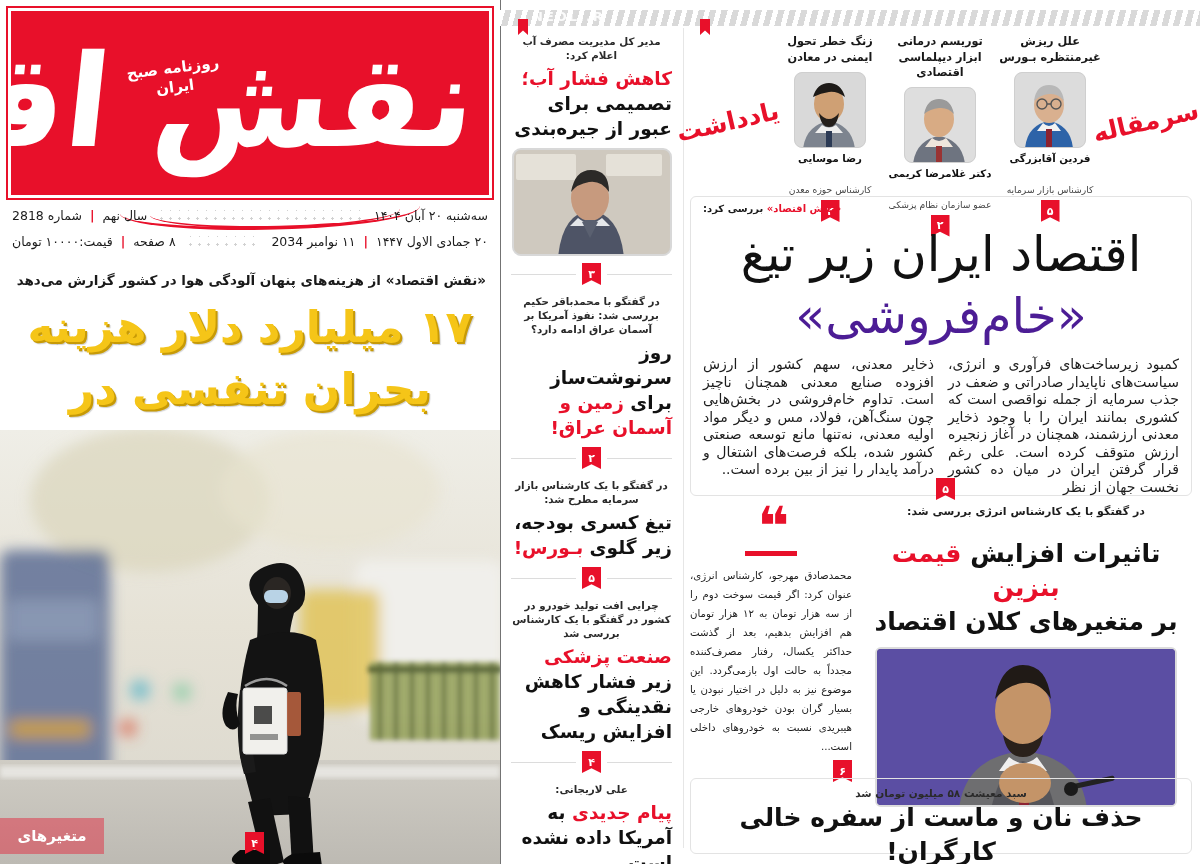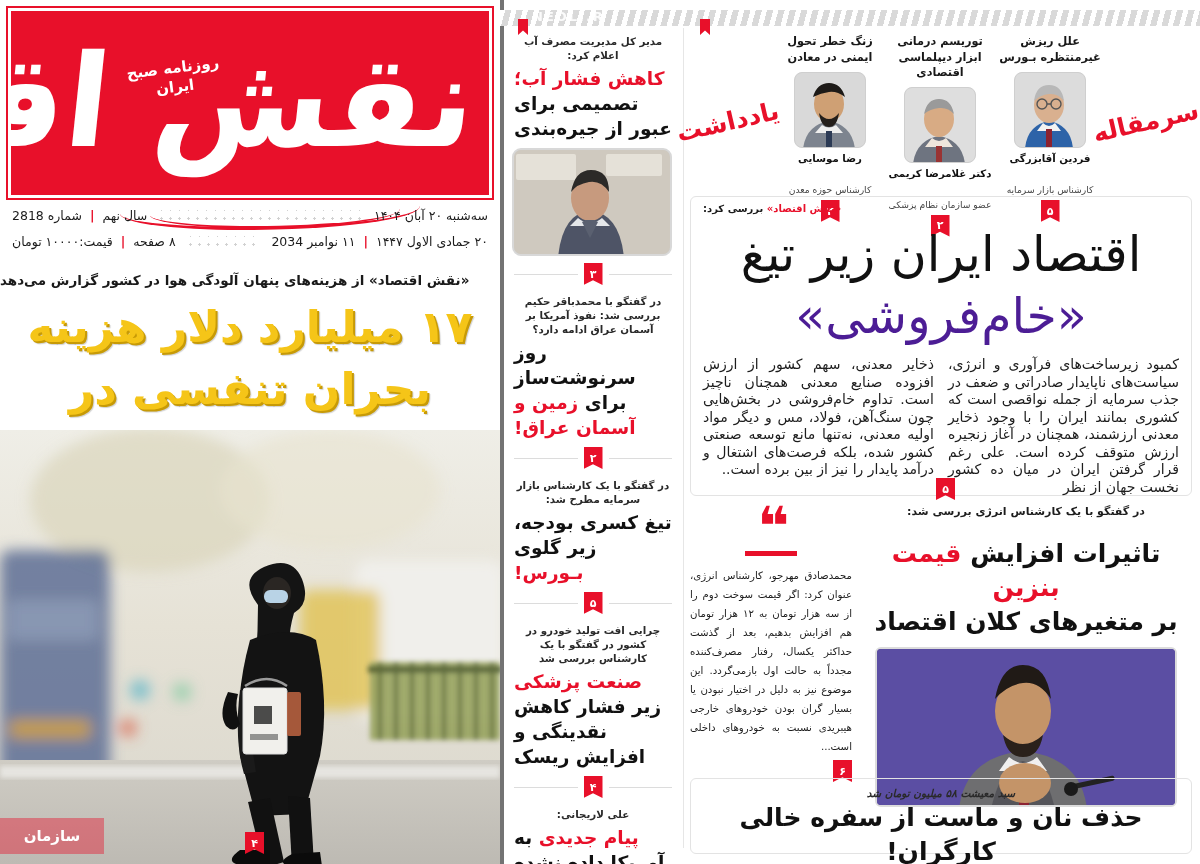--- a/index.html
+++ b/index.html
@@ -54,22 +54,22 @@
     display: flex; justify-content: space-between; align-items: center;
     height: 26px; padding: 0 4px;
   }
   .dateline .seg { white-space: nowrap; }
   .dots { flex: 1; margin: 0 10px; height: 10px; overflow: hidden;
           background-image: radial-gradient(#c9c9c9 1.2px, transparent 1.3px);
           background-size: 9px 9px; background-position: 0 4px; opacity: .85; }
   .sep { color: #e8102a; margin: 0 4px; font-weight: 700; }
 
   .lead-kicker {
-    position: absolute; left: 0; top: 272px; width: 480px;
-    text-align: left; font-size: 13.5px; font-weight: 700;
+    position: absolute; left: 6px; top: 272px; width: 480px;
+    text-align: right; font-size: 13.5px; font-weight: 700;
     color: #1a1a1a; direction: rtl; letter-spacing: -.3px;
   }
   .lead-title {
     position: absolute; left: 10px; top: 296px; width: 480px;
     text-align: center; direction: rtl;
     font-size: 44px; line-height: 62px; font-weight: 700;
     color: #f5c518; letter-spacing: -2px;
     text-shadow: 2px 2px 0 #c79a06, 3px 3px 1px rgba(0,0,0,.18);
   }
   .lead-photo {
@@ -87,31 +87,31 @@
     width: 19px; height: 22px; background: #e8102a; color: #fff;
     font-size: 11px; font-weight: 700; display: flex;
     align-items: center; justify-content: center;
     clip-path: polygon(0 0, 100% 0, 100% 100%, 50% 78%, 0 100%);
   }
   .badge-float { position: absolute; }
 
   
   .mid-col {
     position: absolute; left: 500px; top: 0; width: 182px; height: 864px;
-    background: #fff; border-left: 4px solid #737373;
+    background: #fff; border-left: 1px solid #737373;
     padding: 34px 10px 0 10px; direction: rtl;
   }
   .mid-item { margin-bottom: 9px; }
   .mid-kicker {
     font-size: 10.3px; line-height: 14px; color: #2a2a2a;
     text-align: center; font-weight: 700; margin-bottom: 4px;
   }
   .mid-head {
     font-size: 18.5px; line-height: 25px; font-weight: 700;
-    color: #111; text-align: left; letter-spacing: -.9px;
+    color: #111; text-align: right; letter-spacing: -.9px;
   }
   .mid-head .hl { color: #e8102a; }
   .mid-photo {
     width: 160px; height: 108px; margin: 7px auto 0;
     border: 2px solid #d8d8d8; border-radius: 9px; overflow: hidden;
     background: #cfcfcf;
   }
   .mid-divider {
     display: flex; align-items: center; justify-content: center;
     margin: 7px 0 7px; position: relative; height: 22px;
@@ -209,21 +209,21 @@
   }
   .quote-underline { width: 52px; height: 5px; background: #e8102a; margin: 2px auto 10px; }
   .quote-text { font-size: 10.2px; line-height: 19px; color: #1c1c1c; text-align: justify; }
   .quote-badge { display: flex; justify-content: flex-start; margin-top: 4px; }
 
   .bottom-bar {
     position: absolute; right: 8px; top: 778px; width: 502px; height: 76px;
     border: 1px solid #e3e3e3; border-radius: 6px; padding: 8px 10px;
     text-align: center;
   }
-  .bb-kicker { font-size: 10.5px; color: #2a2a2a; font-weight: 700; font-style: italic; }
+  .bb-kicker { font-size: 10.5px; color: #2a2a2a; font-weight: 700; }
   .bb-title {
     font-size: 25px; line-height: 34px; font-weight: 700;
     color: #111; letter-spacing: -1px; margin-top: 2px;
   }
 
   .vline { position: absolute; top: 28px; width: 1px; height: 820px; background: #e6e6e6; }
 </style>
 </head>
 <body>
 
@@ -330,21 +330,21 @@
           <rect x="243" y="258" width="44" height="66" rx="3" fill="#f1f0ec" stroke="#ddd" stroke-width="1"></rect>
           <rect x="254" y="276" width="18" height="18" fill="#2e2e2e" opacity="0.85"></rect>
           <rect x="250" y="304" width="28" height="6" fill="#555" opacity="0.6"></rect>
           <path d="M245 256 q22 -14 42 0" stroke="#9b9b9b" stroke-width="2.5" fill="none"></path>
           <rect x="287" y="262" width="14" height="44" rx="2" fill="#b6603f" opacity="0.9"></rect>
           <path d="M228 262 q-10 22 -2 34 q8 8 14 -2 q-6 -16 -2 -30 z" fill="#101010"></path>
         </g>
       </svg>
     </div>
 
-    <div class="photo-credit-tag">سازمان</div>
+    <div class="photo-credit-tag">متغیرهای</div>
     <div class="badge badge-float" style="left:245px; top:832px;">۴</div>
   </div>
 
   <div class="mid-col">
 
     <div class="mid-item">
       <div class="mid-kicker">مدیر کل مدیریت مصرف آب اعلام کرد:</div>
       <div class="mid-head">
         <span class="hl">کاهش فشار آب؛</span>
         <span>تصمیمی برای عبور از جیره‌بندی</span>

